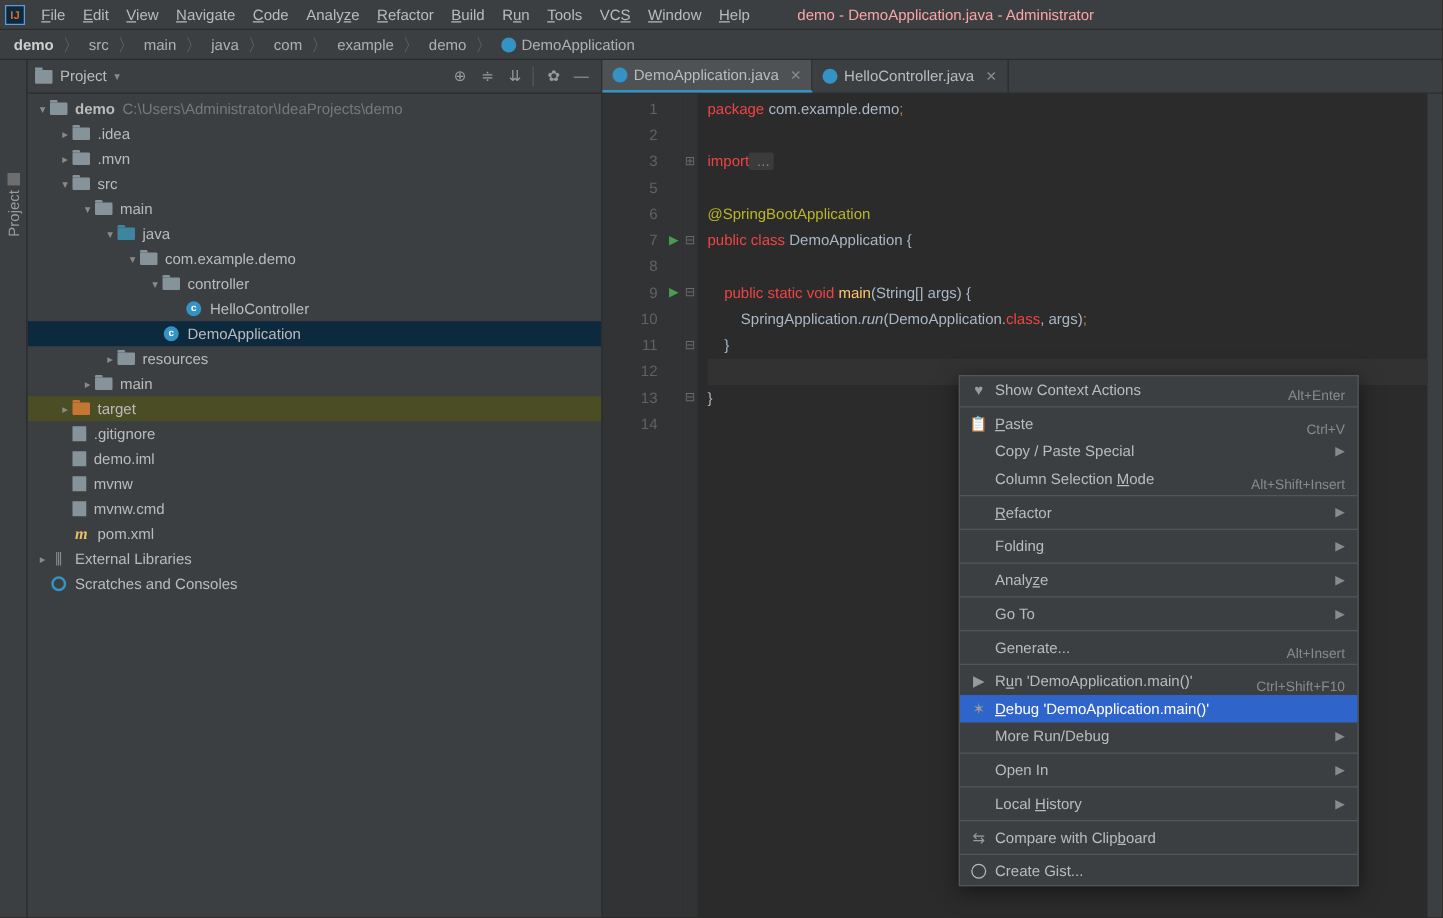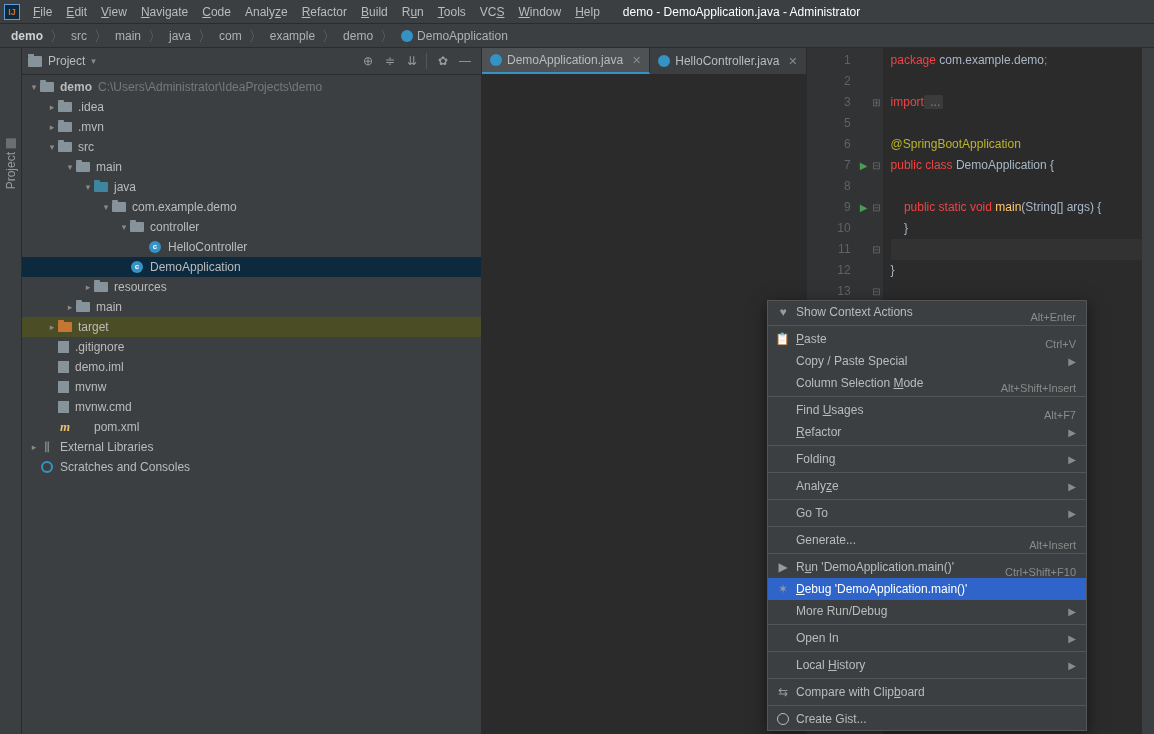--- a/index.html
+++ b/index.html
@@ -3,21 +3,21 @@
 <meta charset="utf-8">
 <style>
 * { margin: 0; padding: 0; box-sizing: border-box; font-family: "Segoe UI", Arial, sans-serif; font-size: 12px; -webkit-font-smoothing: antialiased; }
 html, body { width: 1154px; height: 734px; overflow: hidden; background: #2b2b2b; color: #bbbbbb; }
 .root { display: flex; flex-direction: column; height: 100%; }
 
 .menubar { display: flex; align-items: center; height: 24px; background: #3c3f41; border-bottom: 1px solid #2b2b2b; padding-left: 4px; }
 .menubar .app-icon { width: 16px; height: 16px; background: #0d293e; border: 1px solid #5e9cd3; display: inline-flex; align-items: center; justify-content: center; margin-right: 6px; color: #dd6b1f; font-weight: bold; font-size: 9px; }
 .menubar .menu-item { padding: 3px 7px; color: #bbbbbb; cursor: default; }
 .menubar .menu-item u { text-decoration: underline; }
-.menubar .title { margin-left: 16px; color: #ffffff; }
+.menubar .title { margin-left: 31px; color: #fca5a5; }
 
 .breadcrumb { display: flex; align-items: center; height: 24px; background: #3c3f41; border-bottom: 1px solid #2b2b2b; padding: 0 8px; gap: 4px; }
 .breadcrumb .crumb { color: #b0b0b0; padding: 0 3px; }
 .breadcrumb .crumb.bold { font-weight: bold; color: #d0d0d0; }
 .breadcrumb .sep { color: #6a6a6a; font-size: 14px; line-height: 14px; }
 .breadcrumb .file-ic { width: 12px; height: 12px; border-radius: 6px; background: #3592c4; display: inline-block; margin-right: 4px; vertical-align: -2px; }
 
 .content { flex: 1; display: flex; min-height: 0; }
 
 .left-gutter { width: 22px; background: #3c3f41; border-right: 1px solid #2b2b2b; position: relative; }
@@ -47,21 +47,21 @@
 .ic-folder-blue { background: #3e86a0; }
 .ic-folder-blue::before { background: #3e86a0; }
 .ic-folder-orange { background: #c57633; }
 .ic-folder-orange::before { background: #c57633; }
 .ic-class { width: 12px; height: 12px; border-radius: 6px; background: #3592c4; color: #fff; font-size: 8px; font-weight: bold; line-height: 12px; text-align: center; }
 .ic-file { width: 11px; height: 12px; background: #87939a; }
 .ic-lib { color: #9a9a9a; font-size: 12px; }
 .ic-scratch { width: 12px; height: 12px; border-radius: 6px; border: 2px solid #3592c4; background: transparent; }
 .ic-m { color: #e8bf6a; font-weight: bold; font-style: italic; font-family: serif; font-size: 13px; }
 
-.editor-area { flex: 1; display: flex; flex-direction: row; background: #2b2b2b; min-width: 0; }
+.editor-area { flex: 1; display: flex; flex-direction: column; background: #2b2b2b; min-width: 0; }
 
 .etabs { height: 27px; display: flex; align-items: stretch; background: #3c3f41; border-bottom: 1px solid #2b2b2b; }
 .etab { display: flex; align-items: center; padding: 0 8px; gap: 5px; border-right: 1px solid #2b2b2b; color: #bbbbbb; }
 .etab.active { background: #4e5254; border-bottom: 2px solid #3592c4; }
 .etab .close { color: #8a8a8a; font-size: 11px; margin-left: 4px; }
 .etab .fic { width: 12px; height: 12px; border-radius: 6px; background: #3592c4; }
 
 .editor-body { flex: 1; display: flex; position: relative; font-family: "Consolas", "Menlo", monospace; font-size: 13px; line-height: 21px; }
 .gutter { width: 50px; text-align: right; padding: 2px 6px 0 0; color: #606366; background: #313335; user-select: none; }
 .gutter .ln { height: 21px; }
@@ -260,21 +260,21 @@
             <span class="label">mvnw</span>
           </div>
         <div class="tree-row">
             <span class="indent" style="width:36px"></span>
             <span class="icon ic-file"></span>
             <span class="label">mvnw.cmd</span>
           </div>
         <div class="tree-row">
             <span class="indent" style="width:36px"></span>
             <span class="icon ic-m">m</span>
-            <span class="label" style="margin-left:16px">pom.xml</span>
+            <span class="label" style="margin-left:0">pom.xml</span>
           </div>
         <div class="tree-row">
             <span class="indent" style="width:6px"></span>
             <span class="exp">▸</span>
             <span class="icon ic-lib">⫼</span>
             <span class="label">External Libraries</span>
           </div>
         <div class="tree-row">
             <span class="indent" style="width:18px"></span>
             <span class="icon">
@@ -351,20 +351,21 @@
         </div>
         <div class="code">
           <div class="line"><span class="kw">package</span><span> com.example.demo</span><span class="semi">;</span></div>
           <div class="line"></div>
           <div class="line"><span class="kw">import</span><span class="dim"> ...</span></div>
           <div class="line"></div>
           <div class="line"><span class="ann">@SpringBootApplication</span></div>
           <div class="line"><span class="kw">public </span><span class="kw">class </span><span class="cls">DemoApplication </span><span>{</span></div>
           <div class="line"></div>
           <div class="line"><span class="kw">    public </span><span class="kw">static </span><span class="kw">void </span><span class="mth">main</span><span>(String[] args) {</span></div>
+          <div class="line"><span>        SpringApplication.</span><span class="it">run</span><span>(DemoApplication.</span><span class="kw">class</span><span>, args)</span><span class="semi">;</span></div>
           <div class="line"><span>    }</span></div>
           <div class="line hl"></div>
           <div class="line"><span>}</span></div>
           <div class="line"></div>
         </div>
         <div class="right-stripe"></div>
       </div>
     </div>
   </div>
 </div>
@@ -387,25 +388,20 @@
       <span class="ctx-sub">▶</span>
     </div>
   <div class="ctx-row">
       <span class="ctx-ic"></span>
       <span class="ctx-lbl">Column Selection <u>M</u>ode</span>
       <span class="ctx-sc">Alt+Shift+Insert</span>
     </div>
   <div class="ctx-sep"></div>
   <div class="ctx-row">
       <span class="ctx-ic"></span>
-      <span class="ctx-lbl">Find <u>U</u>sages</span>
-      <span class="ctx-sc">Alt+F7</span>
-    </div>
-  <div class="ctx-row">
-      <span class="ctx-ic"></span>
       <span class="ctx-lbl"><u>R</u>efactor</span>
       <span class="ctx-sub">▶</span>
     </div>
   <div class="ctx-sep"></div>
   <div class="ctx-row">
       <span class="ctx-ic"></span>
       <span class="ctx-lbl">Foldin<u>g</u></span>
       <span class="ctx-sub">▶</span>
     </div>
   <div class="ctx-sep"></div>

